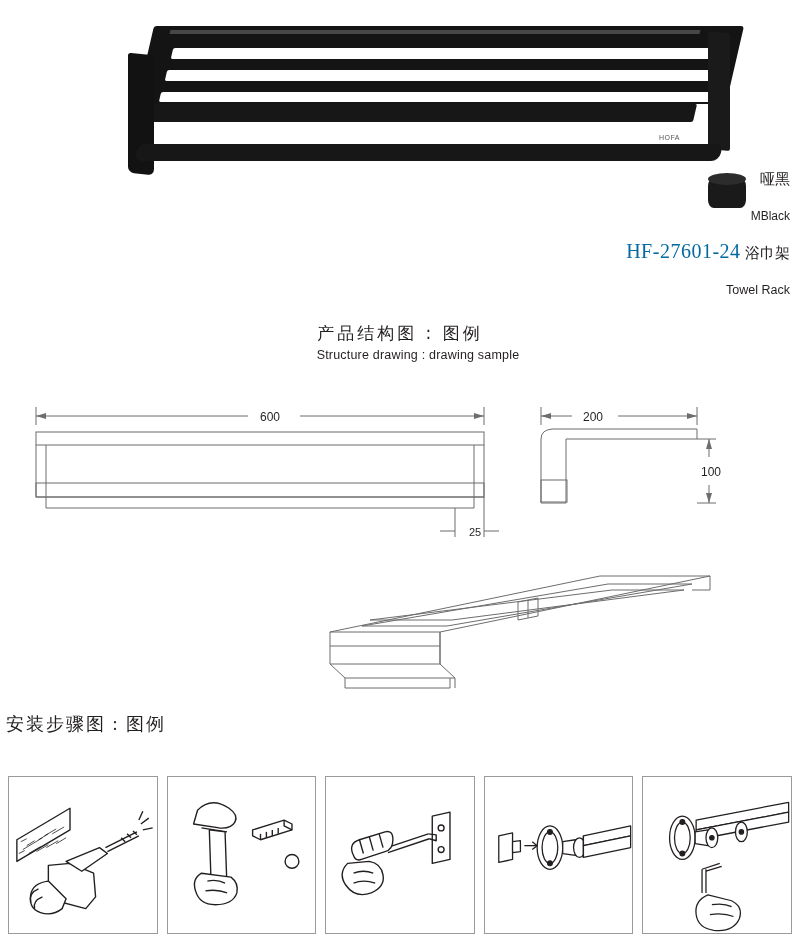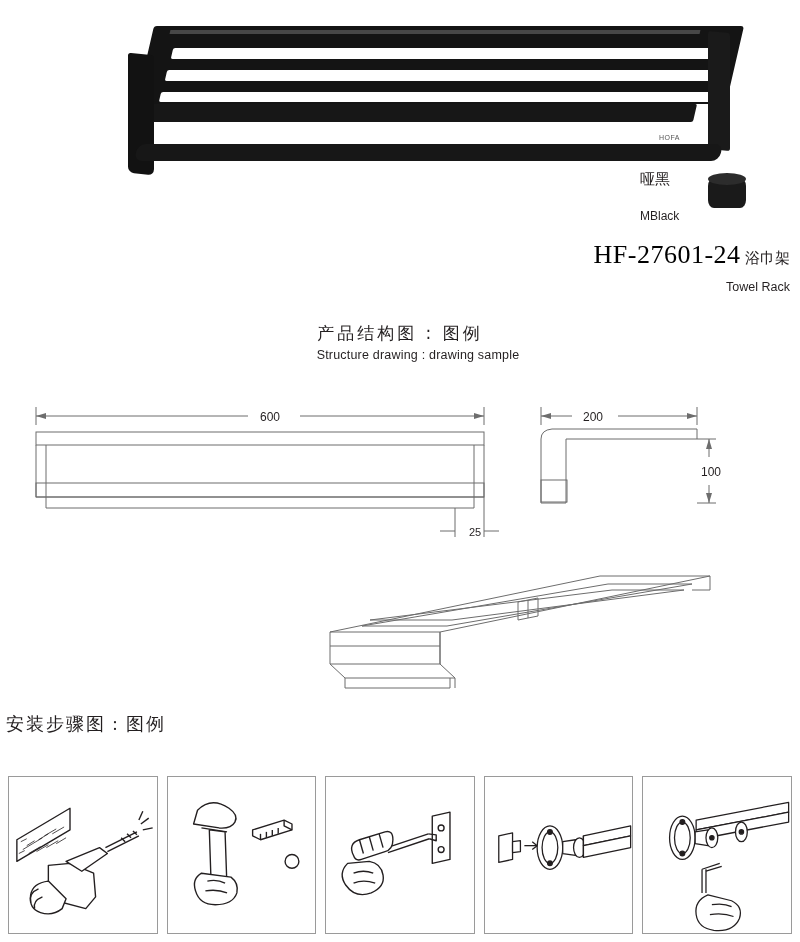--- a/index.html
+++ b/index.html
@@ -85,21 +85,21 @@
   }
   .hero-logo {
     position: absolute;
     right: 40px; bottom: 42px;
     font-size: 7px; color: #555; letter-spacing: .5px;
   }
 
   
   #finish {
     left: 640px; top: 170px; width: 150px; height: 60px;
-    text-align: left;
+    text-align: right;
   }
   #finish .cn { font-size: 15px; color: #231f20; font-family: "DejaVu Sans", sans-serif; }
   #finish .en { font-size: 12px; color: #231f20; margin-top: 20px; }
   .swatch {
     position: absolute;
     left: 68px; top: 8px;
     width: 38px; height: 30px;
     background: #1a1a1a;
     border-radius: 6px / 8px;
   }
@@ -112,31 +112,31 @@
     border-radius: 50%;
   }
 
   
   #model {
     left: 430px; top: 240px; width: 360px;
     text-align: right;
   }
   #model .code {
     font-family: "Liberation Serif", serif;
-    font-size: 26px;
+    font-size: 20px;
     letter-spacing: .5px;
-    color: #000000;
+    color: #0369a1;
   }
   #model .name-cn {
     font-family: "DejaVu Sans", sans-serif;
     font-size: 15px;
   }
   #model .name-en {
     font-size: 12.5px;
-    margin-top: 10px;
+    margin-top: 20px;
     color: #231f20;
   }
 
   
   #structure-heading {
     left: 0; top: 322px; width: 800px;
     text-align: center;
   }
   #structure-heading .cn {
     font-family: "DejaVu Sans", sans-serif;

